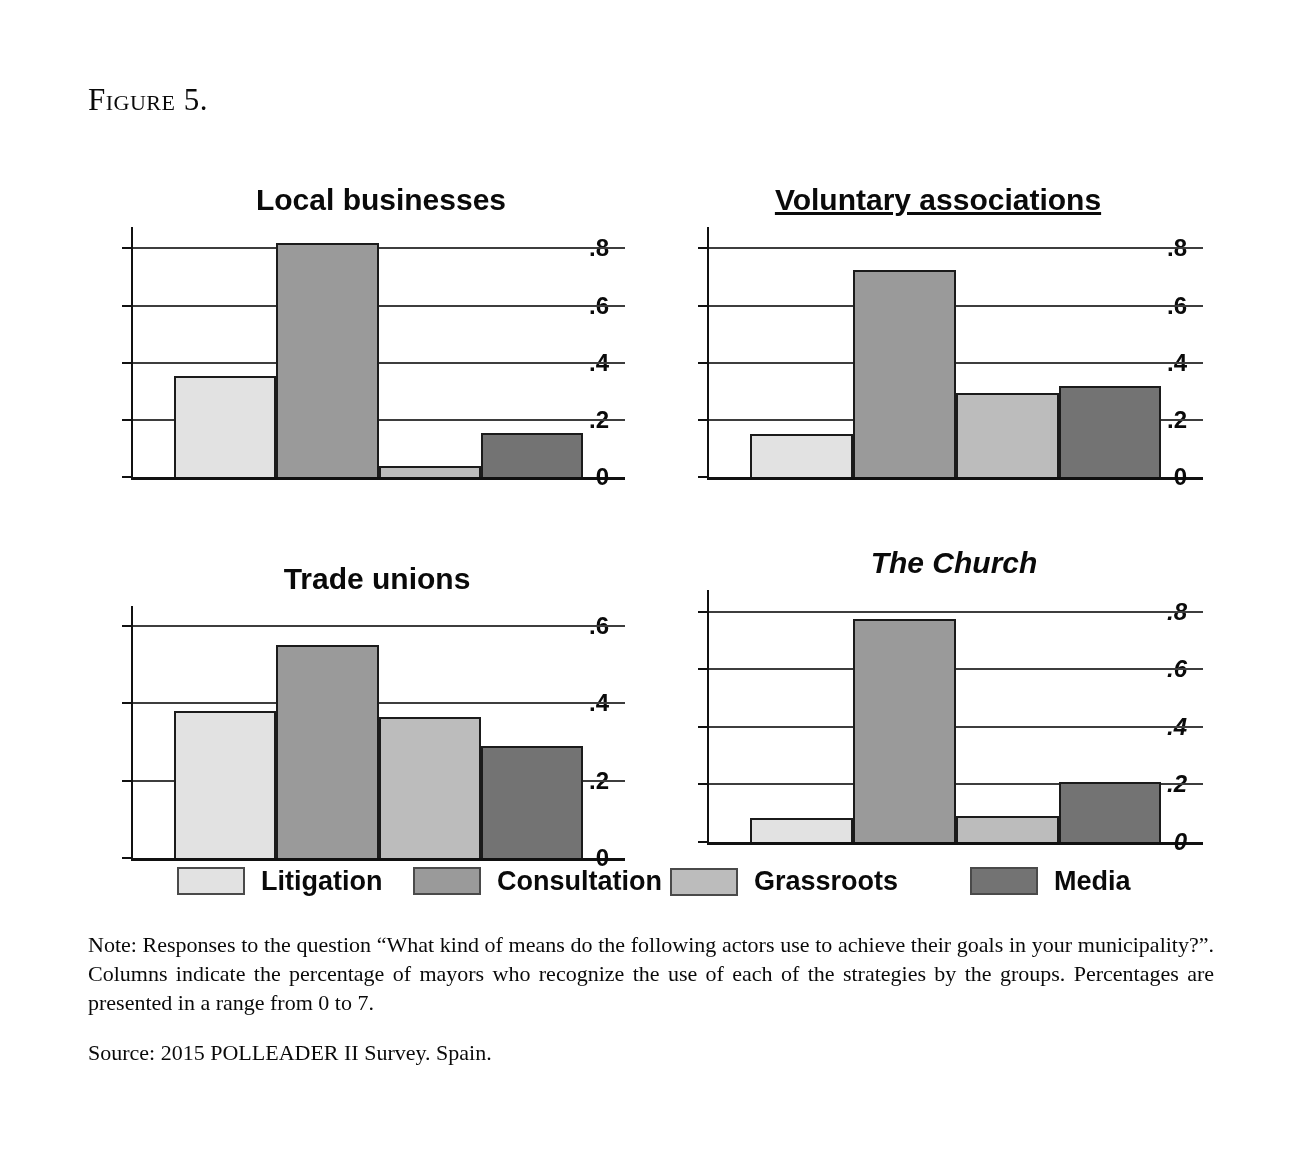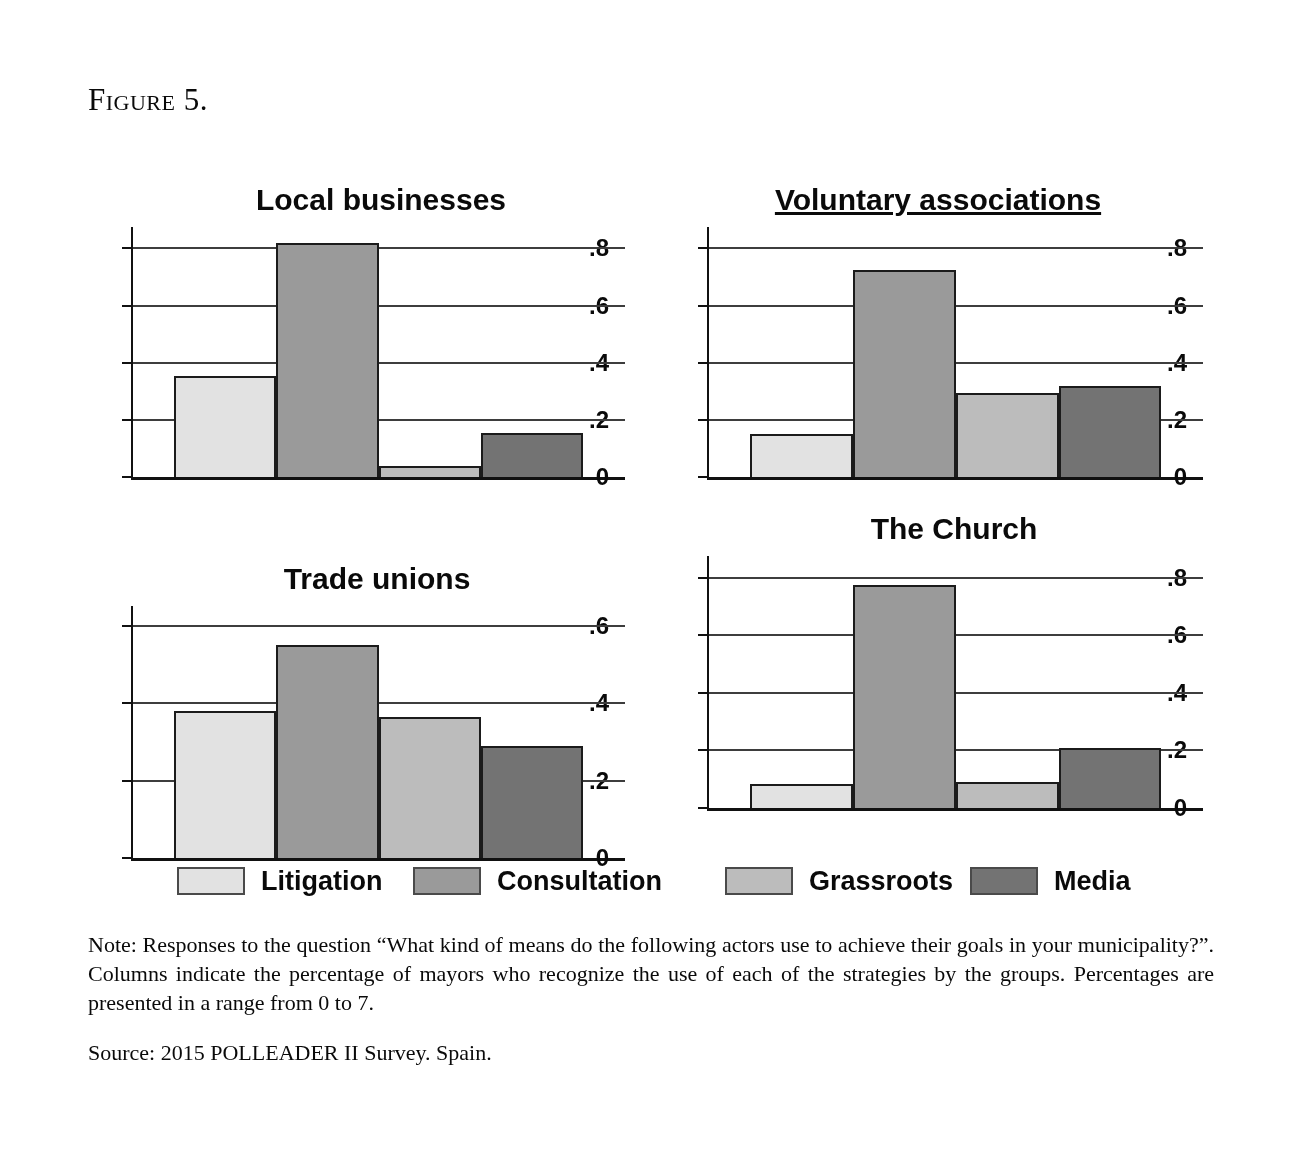--- a/index.html
+++ b/index.html
@@ -133,21 +133,21 @@
         <div class="gridline" style="bottom: 92.0245%;"></div>
         <div class="ytick-mark" style="bottom: 92.0245%;"></div>
         <div class="ytick-label" style="bottom: 92.0245%;">.6</div>
         <div class="bar" style="left: 8.35%; width: 20.8%; height: 58.2822%; background: rgb(226, 226, 226);"></div>
         <div class="bar" style="left: 29.15%; width: 20.8%; height: 84.3558%; background: rgb(154, 154, 154);"></div>
         <div class="bar" style="left: 49.95%; width: 20.8%; height: 55.9816%; background: rgb(188, 188, 188);"></div>
         <div class="bar" style="left: 70.75%; width: 20.8%; height: 44.4785%; background: rgb(115, 115, 115);"></div>
       </div>
   </div>
 
-  <div class="chart" style="left:651px;top:512px;width:550px;height:302px;">
+  <div class="chart" style="left:651px;top:546px;width:550px;height:302px;font-style:italic;">
     <div class="chart-title" style="left:56px;width:494px;">The Church</div>
     <div class="yticks"></div>
     <div class="plot" style="left:56px;width:494px;height:252px;">
         <div class="ytick-mark" style="bottom: 0%;"></div>
         <div class="ytick-label" style="bottom: 0%;">0</div>
         <div class="gridline" style="bottom: 22.8571%;"></div>
         <div class="ytick-mark" style="bottom: 22.8571%;"></div>
         <div class="ytick-label" style="bottom: 22.8571%;">.2</div>
         <div class="gridline" style="bottom: 45.7143%;"></div>
         <div class="ytick-mark" style="bottom: 45.7143%;"></div>
@@ -167,21 +167,21 @@
 
   <div>
     <div class="legend-item" style="left:177px;text-align:center;">
       <span class="legend-swatch" style="background: rgb(226, 226, 226);"></span>
       <span class="legend-label">Litigation</span>
     </div>
     <div class="legend-item" style="left:413px;">
       <span class="legend-swatch" style="background: rgb(154, 154, 154);"></span>
       <span class="legend-label">Consultation</span>
     </div>
-    <div class="legend-item" style="left:725px;">
+    <div class="legend-item" style="left:670px;align-items:flex-end;">
       <span class="legend-swatch" style="background: rgb(188, 188, 188);"></span>
       <span class="legend-label">Grassroots</span>
     </div>
     <div class="legend-item" style="left:950px;margin-left:20px;">
       <span class="legend-swatch" style="background: rgb(115, 115, 115);"></span>
       <span class="legend-label">Media</span>
     </div>
   </div>
 
   <div class="note-block">Note: Responses to the question “What kind of means do the following actors use to achieve their goals in your municipality?”. Columns indicate the percentage of mayors who recognize the use of each of the strategies by the groups. Percentages are presented in a range from 0 to 7.</div>

